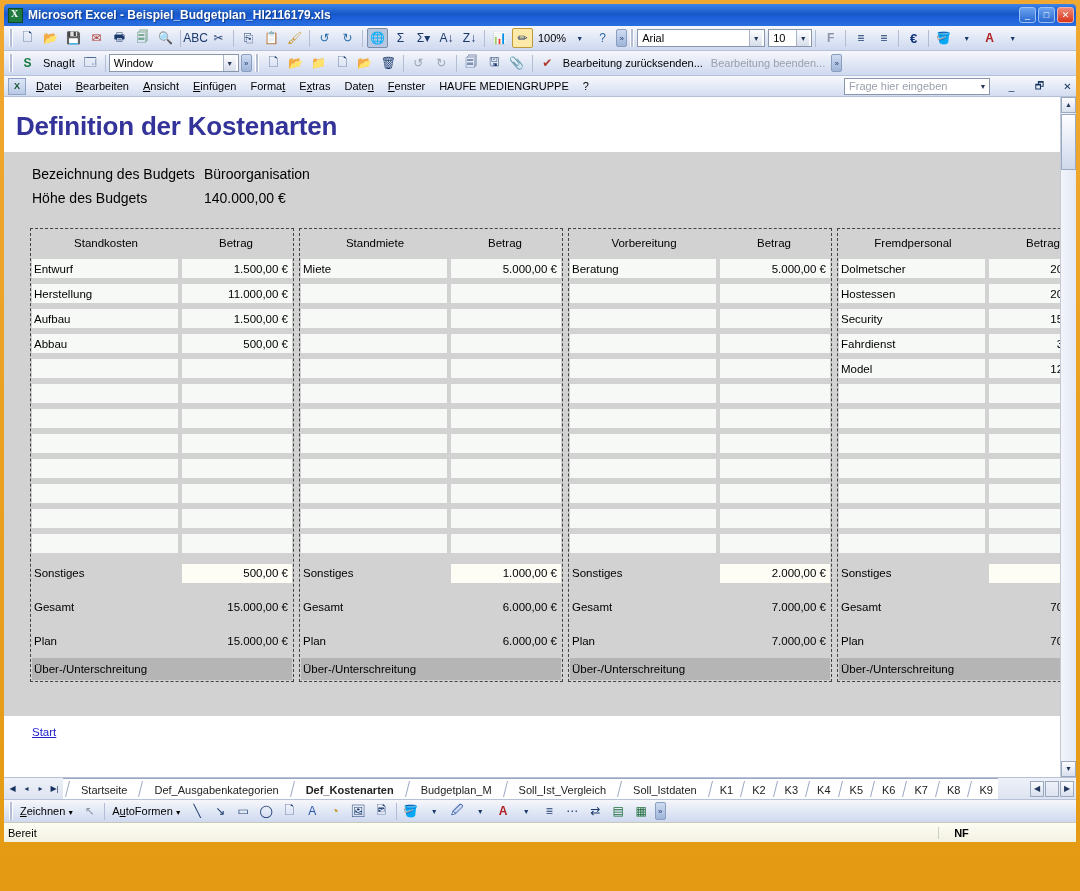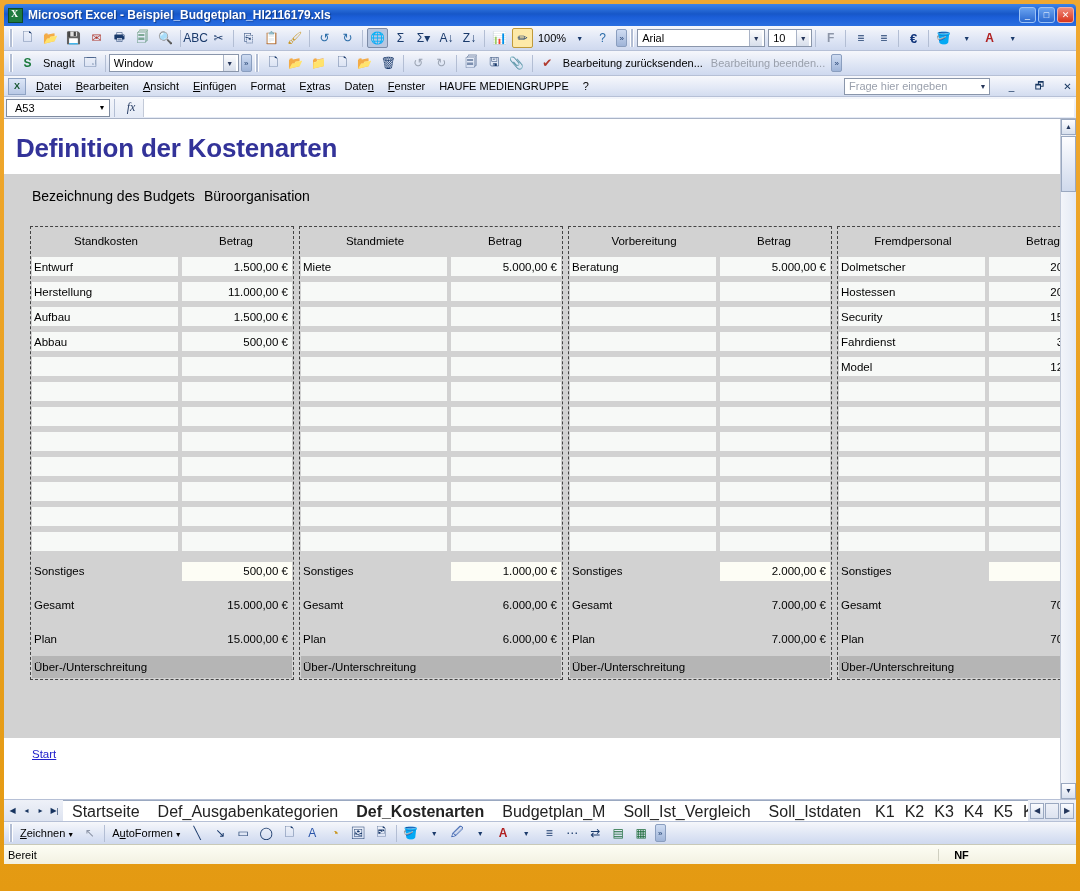--- a/index.html
+++ b/index.html
@@ -237,21 +237,21 @@
   .tabsbar {
     height: 22px; display: flex; align-items: stretch;
     background: linear-gradient(180deg,#eef1f8,#dde3f0);
     border-top: 1px solid #b6c0d6;
   }
   .navbtns { display:flex; align-items:center; padding: 0 2px; gap:1px; flex:0 0 auto; }
   .navb { width:13px; text-align:center; font-size:8px; color:#15325e; }
   .tablist { display:flex; align-items:stretch; flex: 1 1 auto; overflow:hidden; }
   .stab {
     background: #fff; border-top:1px solid #9aa8c0;
-    padding: 2px 9px 0 9px; font-size: 16px; color:#222;
+    padding: 2px 9px 0 9px; font-size: 11px; color:#222;
     display:flex; align-items:center; white-space:nowrap;
     position: relative;
   }
   .stab.sel { font-weight: bold; }
   .stab.small { padding: 2px 5px 0 5px; }
   .tabdiv { width: 9px; background:#fff; border-top:1px solid #9aa8c0;
             position:relative; }
   .tabdiv:after {
     content:""; position:absolute; left:4px; top:2px; bottom:2px; width:1px;
     background:#9aa8c0; transform: skewX(-14deg);
@@ -400,41 +400,36 @@
       <div class="qfield">
         <span>Frage hier eingeben</span>
         <span class="arr">▼</span>
       </div>
       <div class="mwbtn">_</div>
       <div class="mwbtn">🗗</div>
       <div class="mwbtn">✕</div>
     </div>
   </div>
 
-  <div class="formulabar">
-    <div class="namebox">
-      <span>A53</span>
-      <span class="arr">▼</span>
-    </div>
-    <div class="fbsep"></div>
-    <div class="fxicon">fx</div>
-    <div class="fbinput"></div>
-  </div>
 
   <div class="sheetwrap">
     <div class="sheet">
 
       <div class="pagetitle">Definition der Kostenarten</div>
 
       <div class="graypanel">
 
         <div class="budgetinfo">
           <div class="birow">
             <span class="bilabel">Bezeichnung des Budgets</span>
             <span class="bival">Büroorganisation</span>
+          </div>
+          <div class="birow">
+            <span class="bilabel">Höhe des Budgets</span>
+            <span class="bival">140.000,00 €</span>
           </div>
         </div>
 
         <div class="tables" id="tables-container">
             <div class="ctab">
               <div class="chead">
                 <div class="h1">Standkosten</div>
                 <div class="h2">Betrag</div>
               </div>
               <div class="crow">

